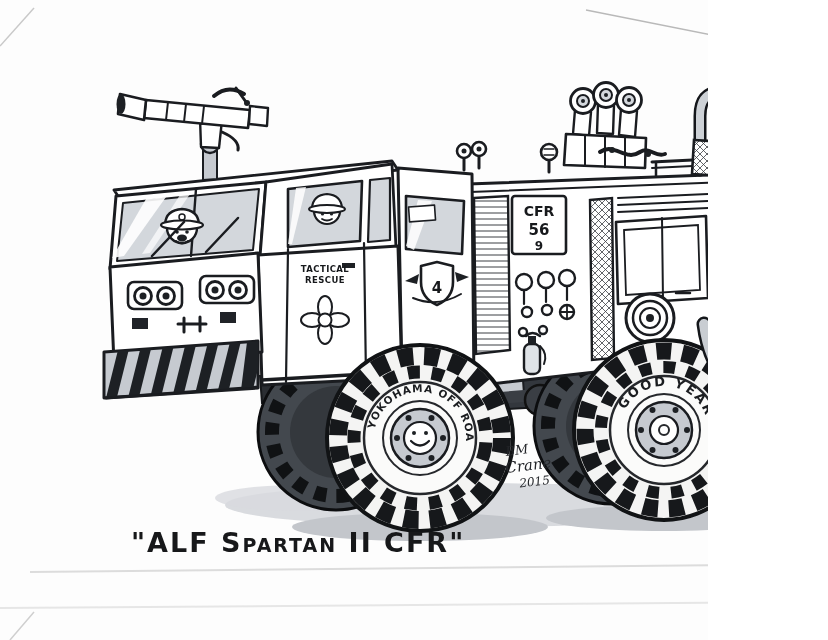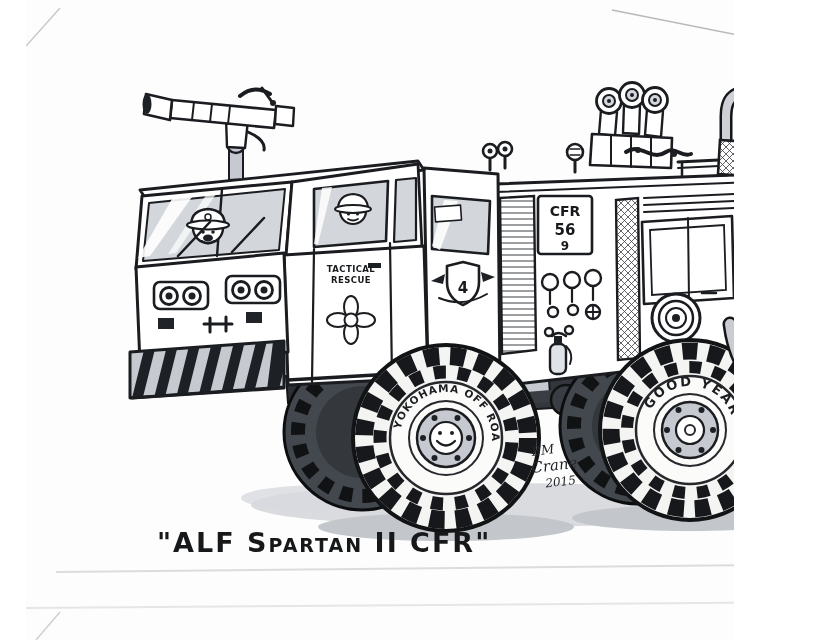--- a/index.html
+++ b/index.html
@@ -1,17 +1,17 @@
 <!DOCTYPE html>
 <html><head>
 <meta charset="utf-8">
 <style>
   html,body{margin:0;padding:0;background:#ffffff;}
   .page{width:708px;height:640px;position:relative;background:#fdfdfd;overflow:hidden;
-        font-family:"DejaVu Sans", sans-serif;margin-left:26px;}
+        font-family:"DejaVu Sans", sans-serif;}
   svg{display:block;}
   .w{fill:#ffffff;stroke:#1a1c20;stroke-linejoin:round;}
   .glass{fill:#d3d7dc;stroke:#1a1c20;stroke-linejoin:round;}
   .gray{fill:#c6cad0;stroke:#1a1c20;stroke-linejoin:round;}
   .dk{fill:#1d2024;}
   .ln{stroke:#1a1c20;fill:none;stroke-linecap:round;stroke-linejoin:round;}
   .t{font-family:"DejaVu Sans", sans-serif;fill:#17191c;font-weight:bold;}
   .script{font-family:"DejaVu Serif", serif;font-style:italic;fill:#24262a;}
   .caption{font-family:"DejaVu Sans", sans-serif;font-weight:bold;font-variant:small-caps;
            letter-spacing:2px;fill:#17181a;}

